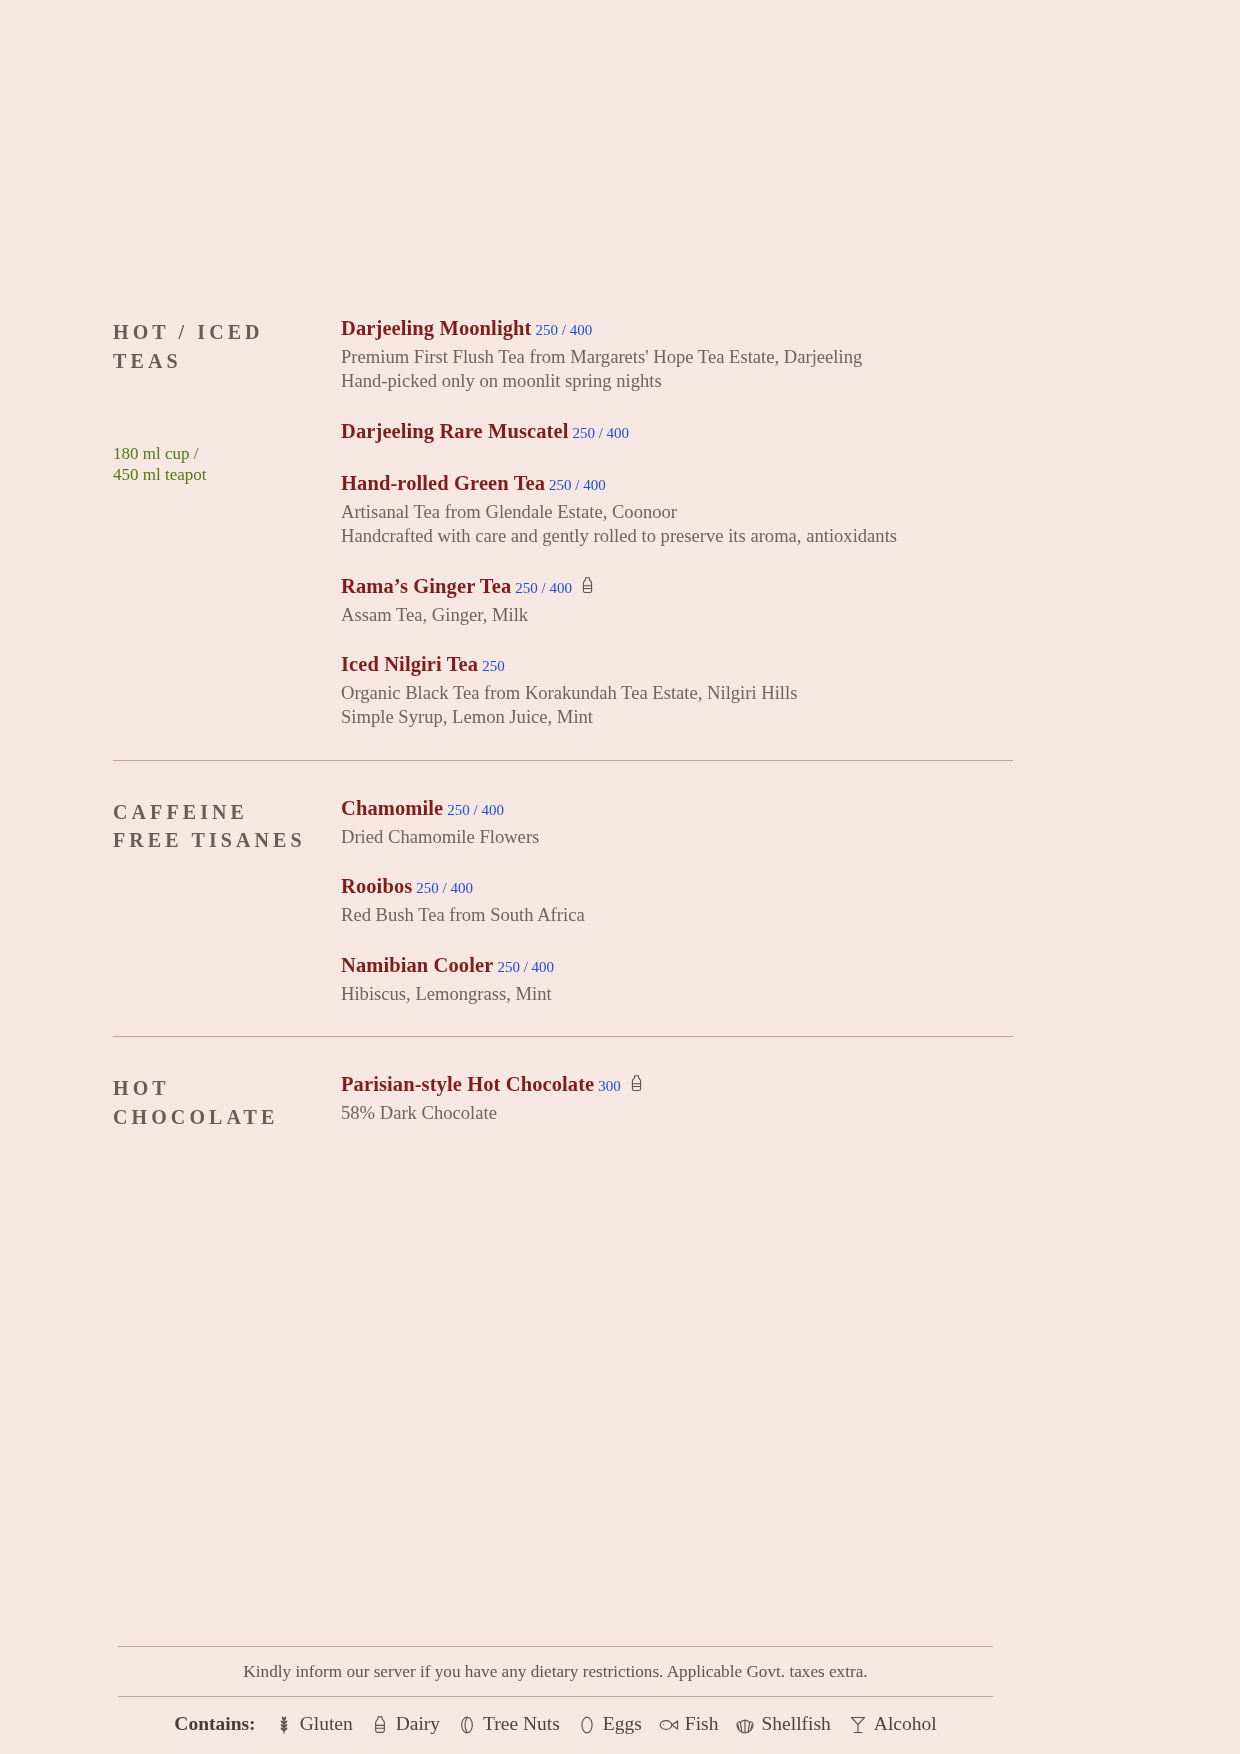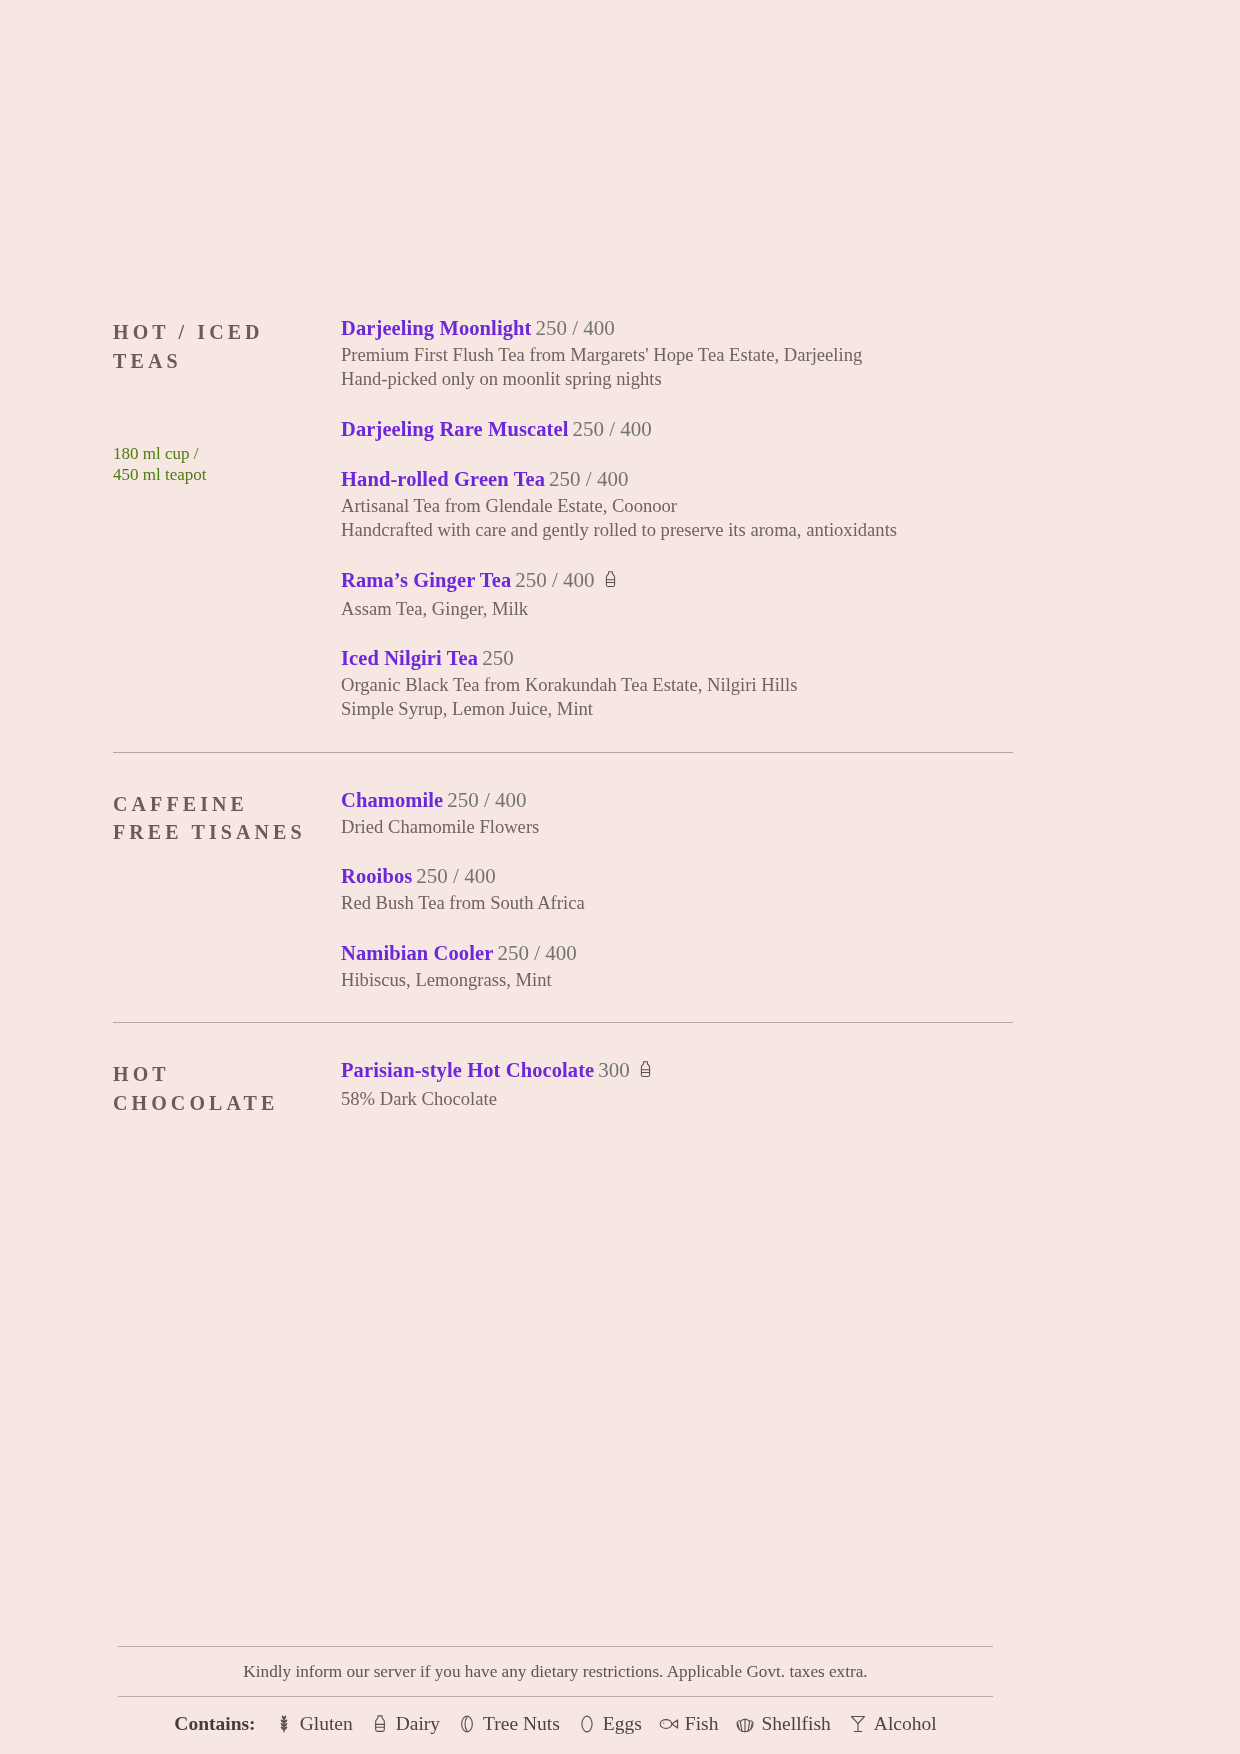--- a/index.html
+++ b/index.html
@@ -69,27 +69,27 @@
   .item:last-child { margin-bottom: 0; }
 
   .item-head {
     font-size: 20.5px;
     line-height: 26px;
     color: #8a7a76;
     white-space: nowrap;
   }
   .item-name {
     font-weight: bold;
-    color: #6d28d9;
+    color: #7f1d1d;
     font-size: 20.5px;
     letter-spacing: 0.1px;
   }
   .item-price {
-    color: #737373;
-    font-size: 21px;
+    color: #1d4ed8;
+    font-size: 15px;
     margin-left: 4px;
     text-align: center;
   }
   .allergen-inline {
     display: inline-block;
     vertical-align: -2px;
     margin-left: 6px;
   }
   .item-desc {
     font-size: 18.6px;
@@ -138,21 +138,21 @@
     flex-wrap: nowrap;
   }
   .legend-label {
     font-weight: bold;
     color: #463c39;
     font-size: 19.5px;
     margin-right: 1px;
   }
   .legend-item {
     display: inline-flex;
-    align-items: center;
+    align-items: flex-end;
     gap: 6px;
     white-space: nowrap;
   }
   .legend-item .legend-text {
     font-size: 19.5px;
     color: #4e4340;
   }
 
   .ic {
     display: inline-block;

